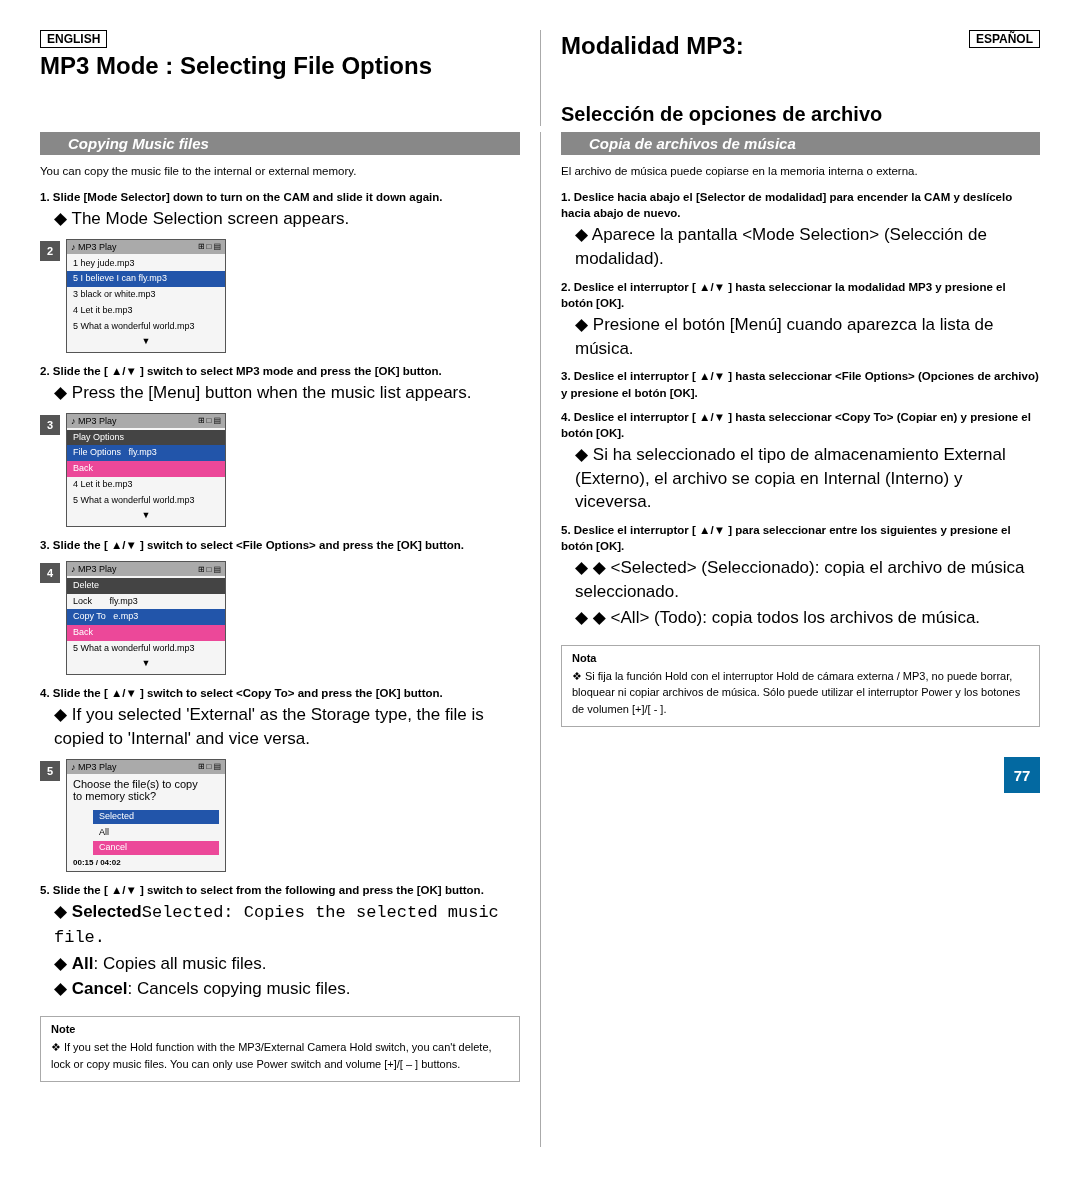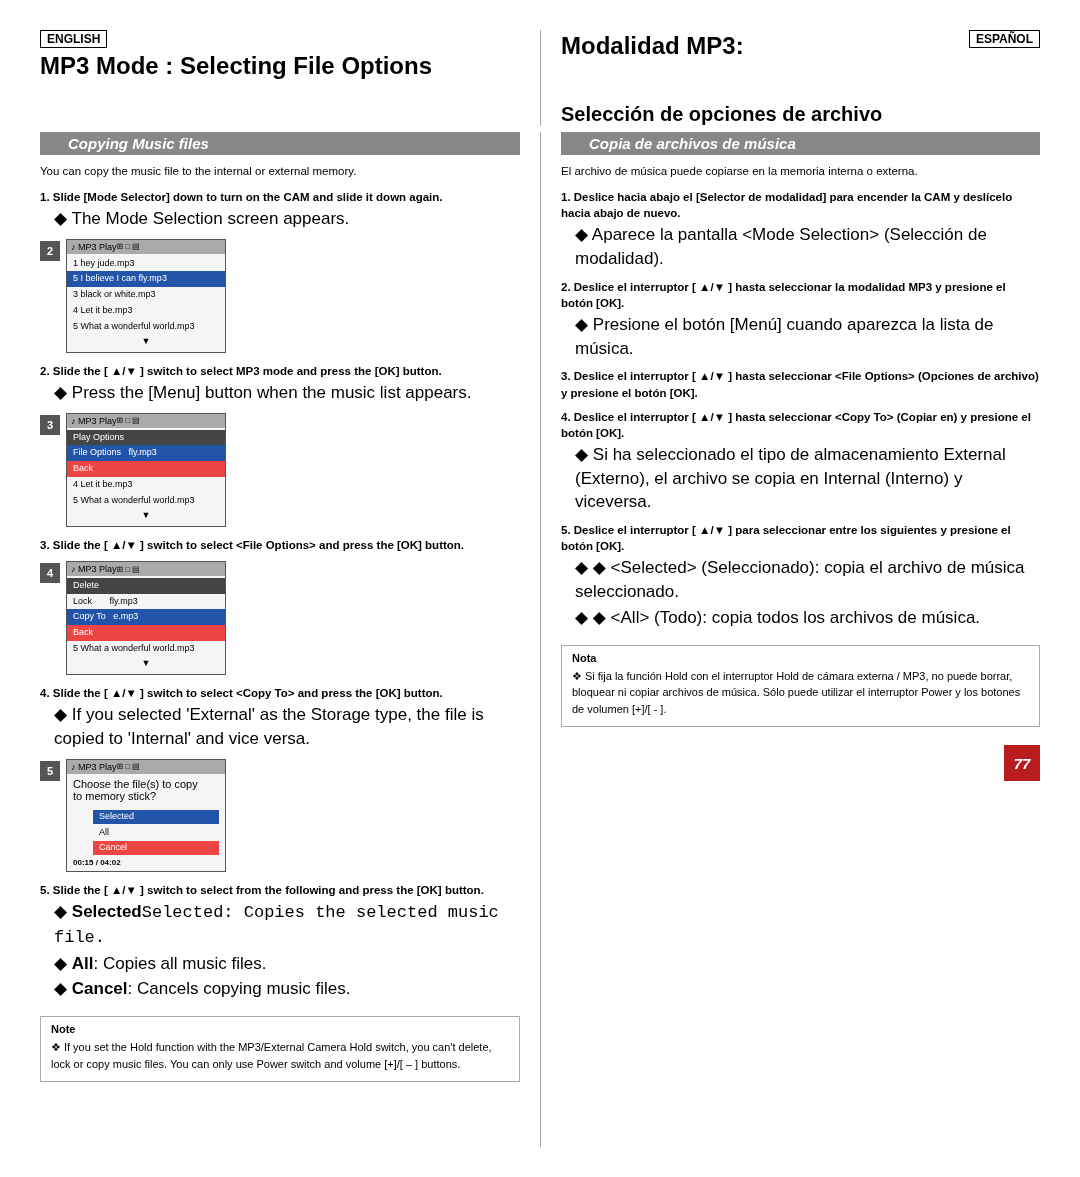--- a/index.html
+++ b/index.html
@@ -198,20 +198,22 @@
       flex-shrink: 0;
     }
 
     .device-header-bar {
       background: #aaa;
       color: #000;
       font-size: 9px;
       padding: 2px 4px;
       display: flex;
       align-items: center;
+      justify-content: space-between;
+      gap: 33px;
     }
 
     .device-icons {
       display: flex;
       gap: 2px;
       font-size: 8px;
     }
 
     .device-list {
       padding: 2px 0;
@@ -228,44 +230,43 @@
       background: #2255aa;
       color: #fff;
     }
 
     .device-list-item.menu-highlight {
       background: #444;
       color: #fff;
     }
 
     .device-list-item.btn-highlight {
-      background: #ef4444;
+      background: #ec4899;
       color: #fff;
     }
 
     .device-list-item.selected-green {
       background: #2255aa;
       color: #fff;
     }
 
     .bold { font-weight: bold; }
 
     .page-number-badge {
       width: 36px;
       height: 36px;
-      background: #b91c1c;
+      background: #0369a1;
       color: #fff;
       font-size: 15px;
       font-weight: bold;
       display: flex;
       align-items: center;
       justify-content: center;
       margin-left: auto;
-      margin-top: 8px;
-      font-style: italic;
+      margin-top: 20px;
     }
   </style>
 </head>
 <body>
 
 <div class="page">
 
   <div class="top-header">
     <div class="left-header">
       <div class="lang-badge">ENGLISH</div>

